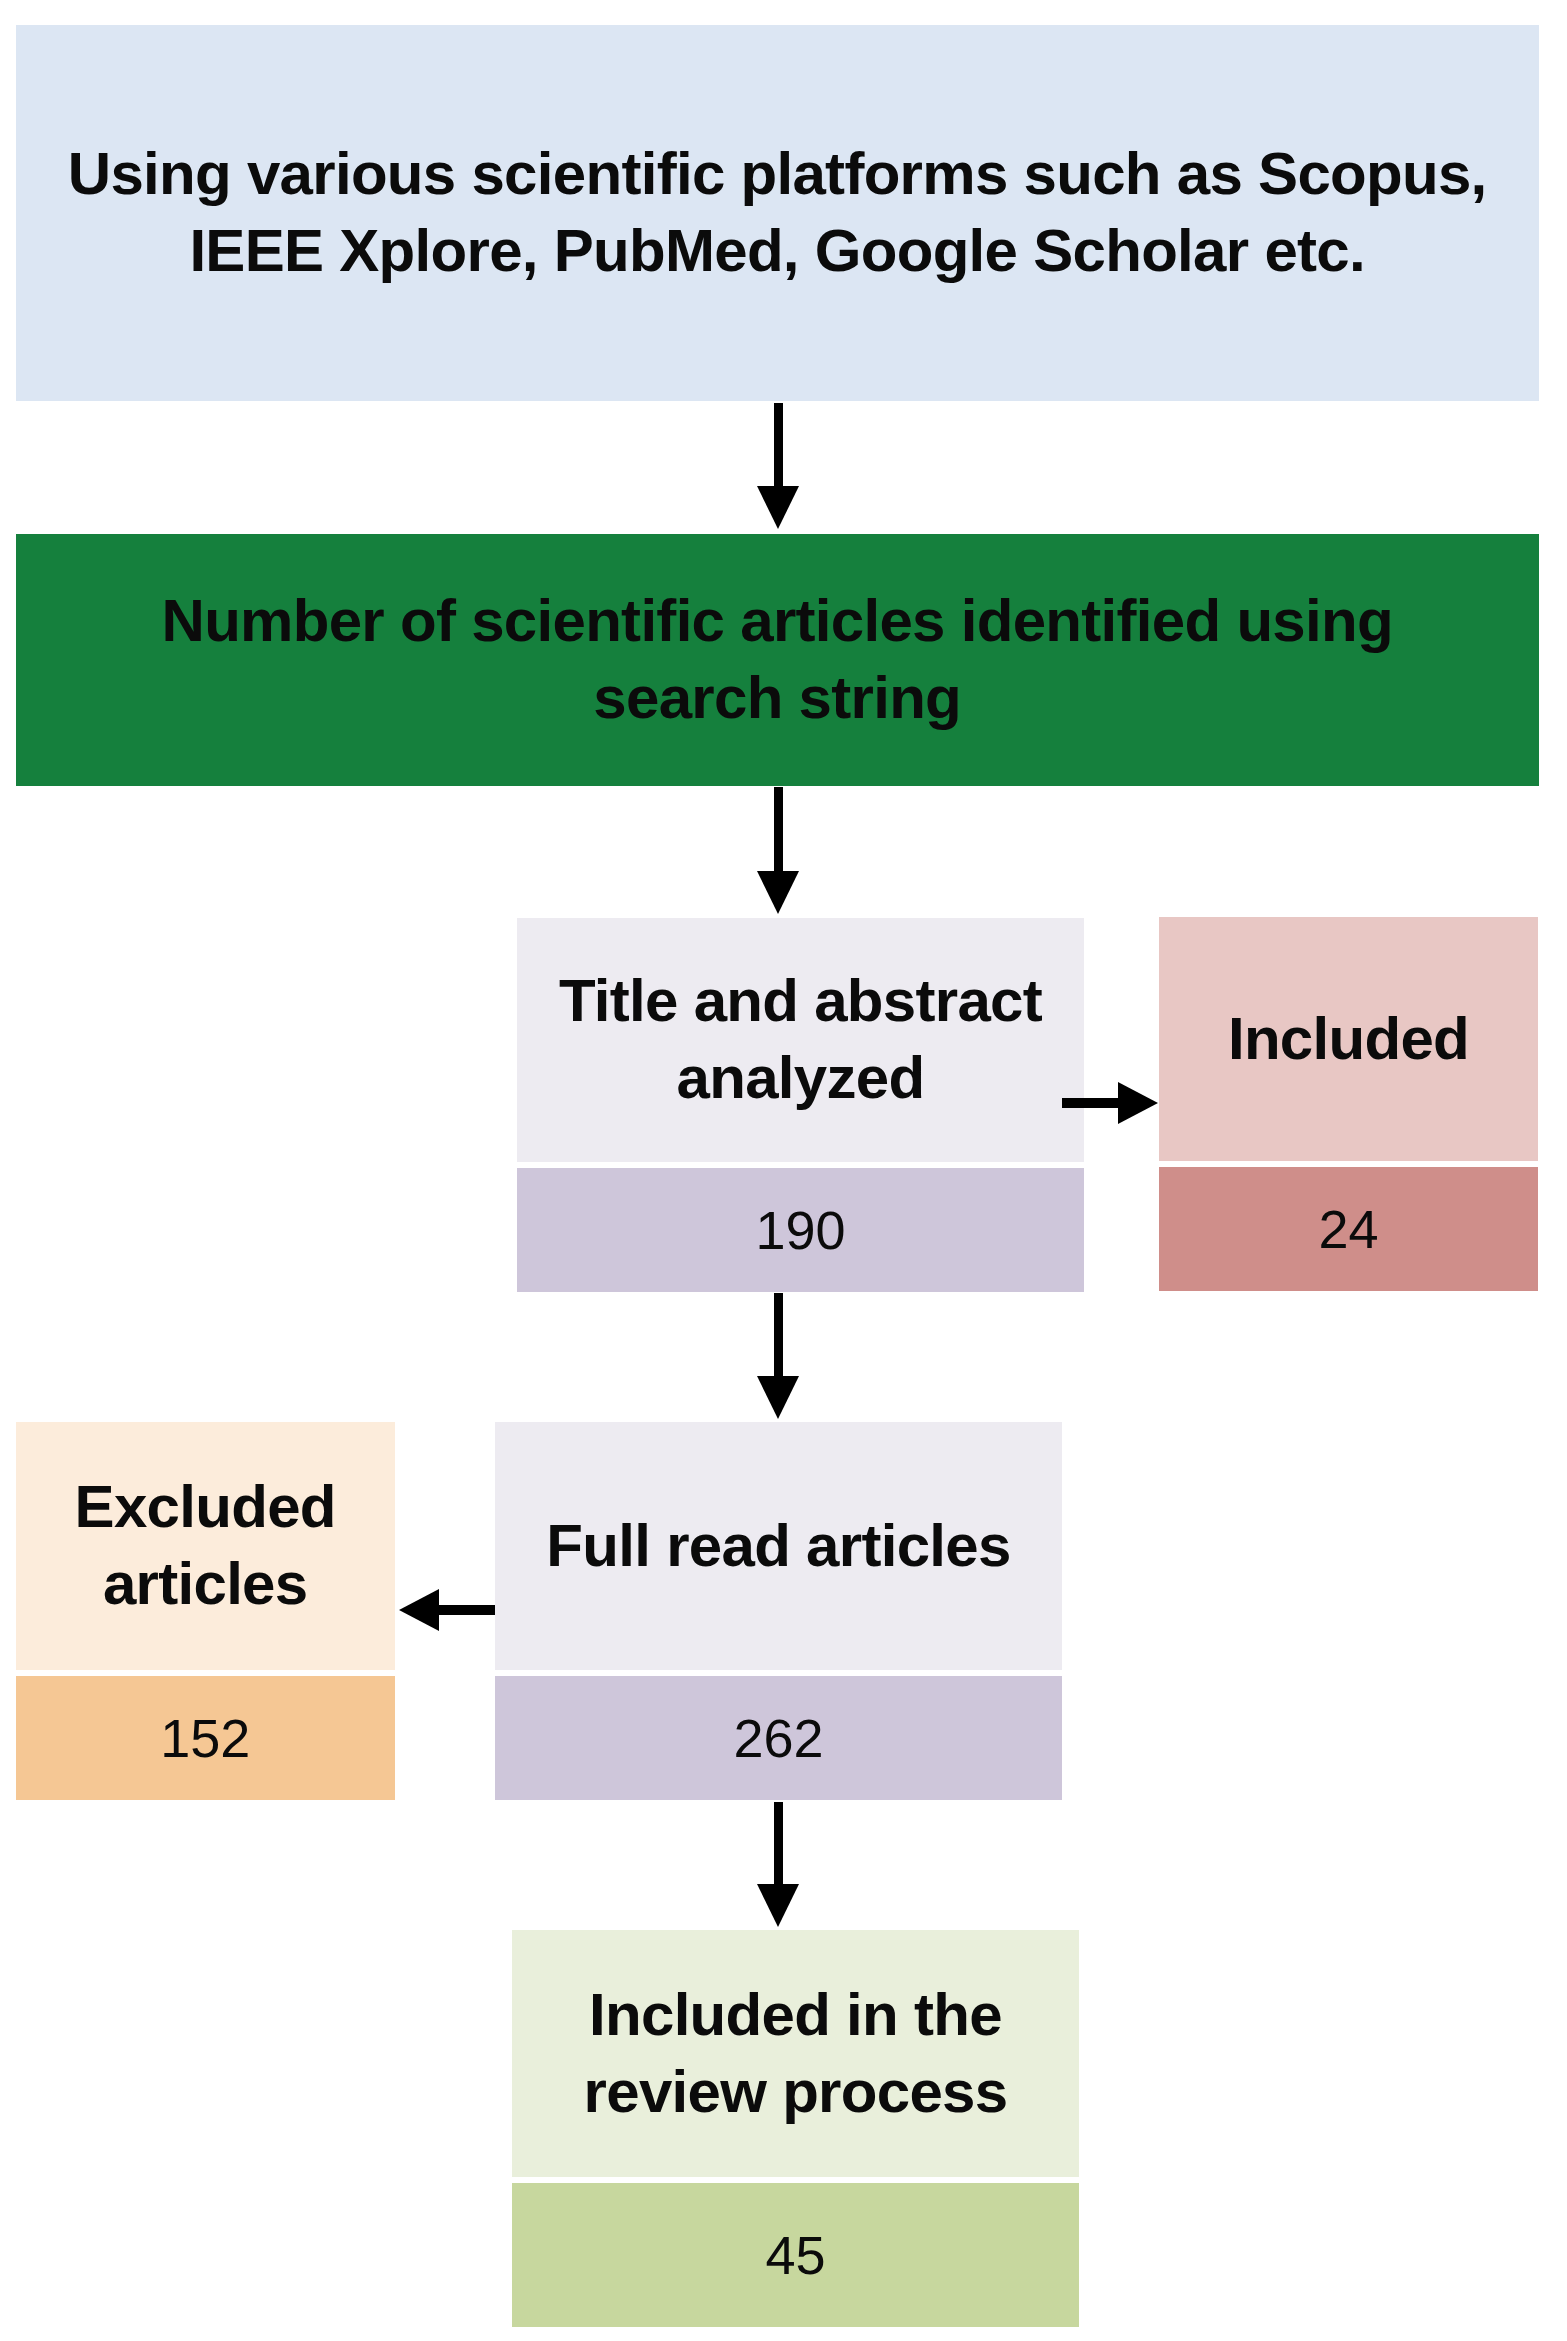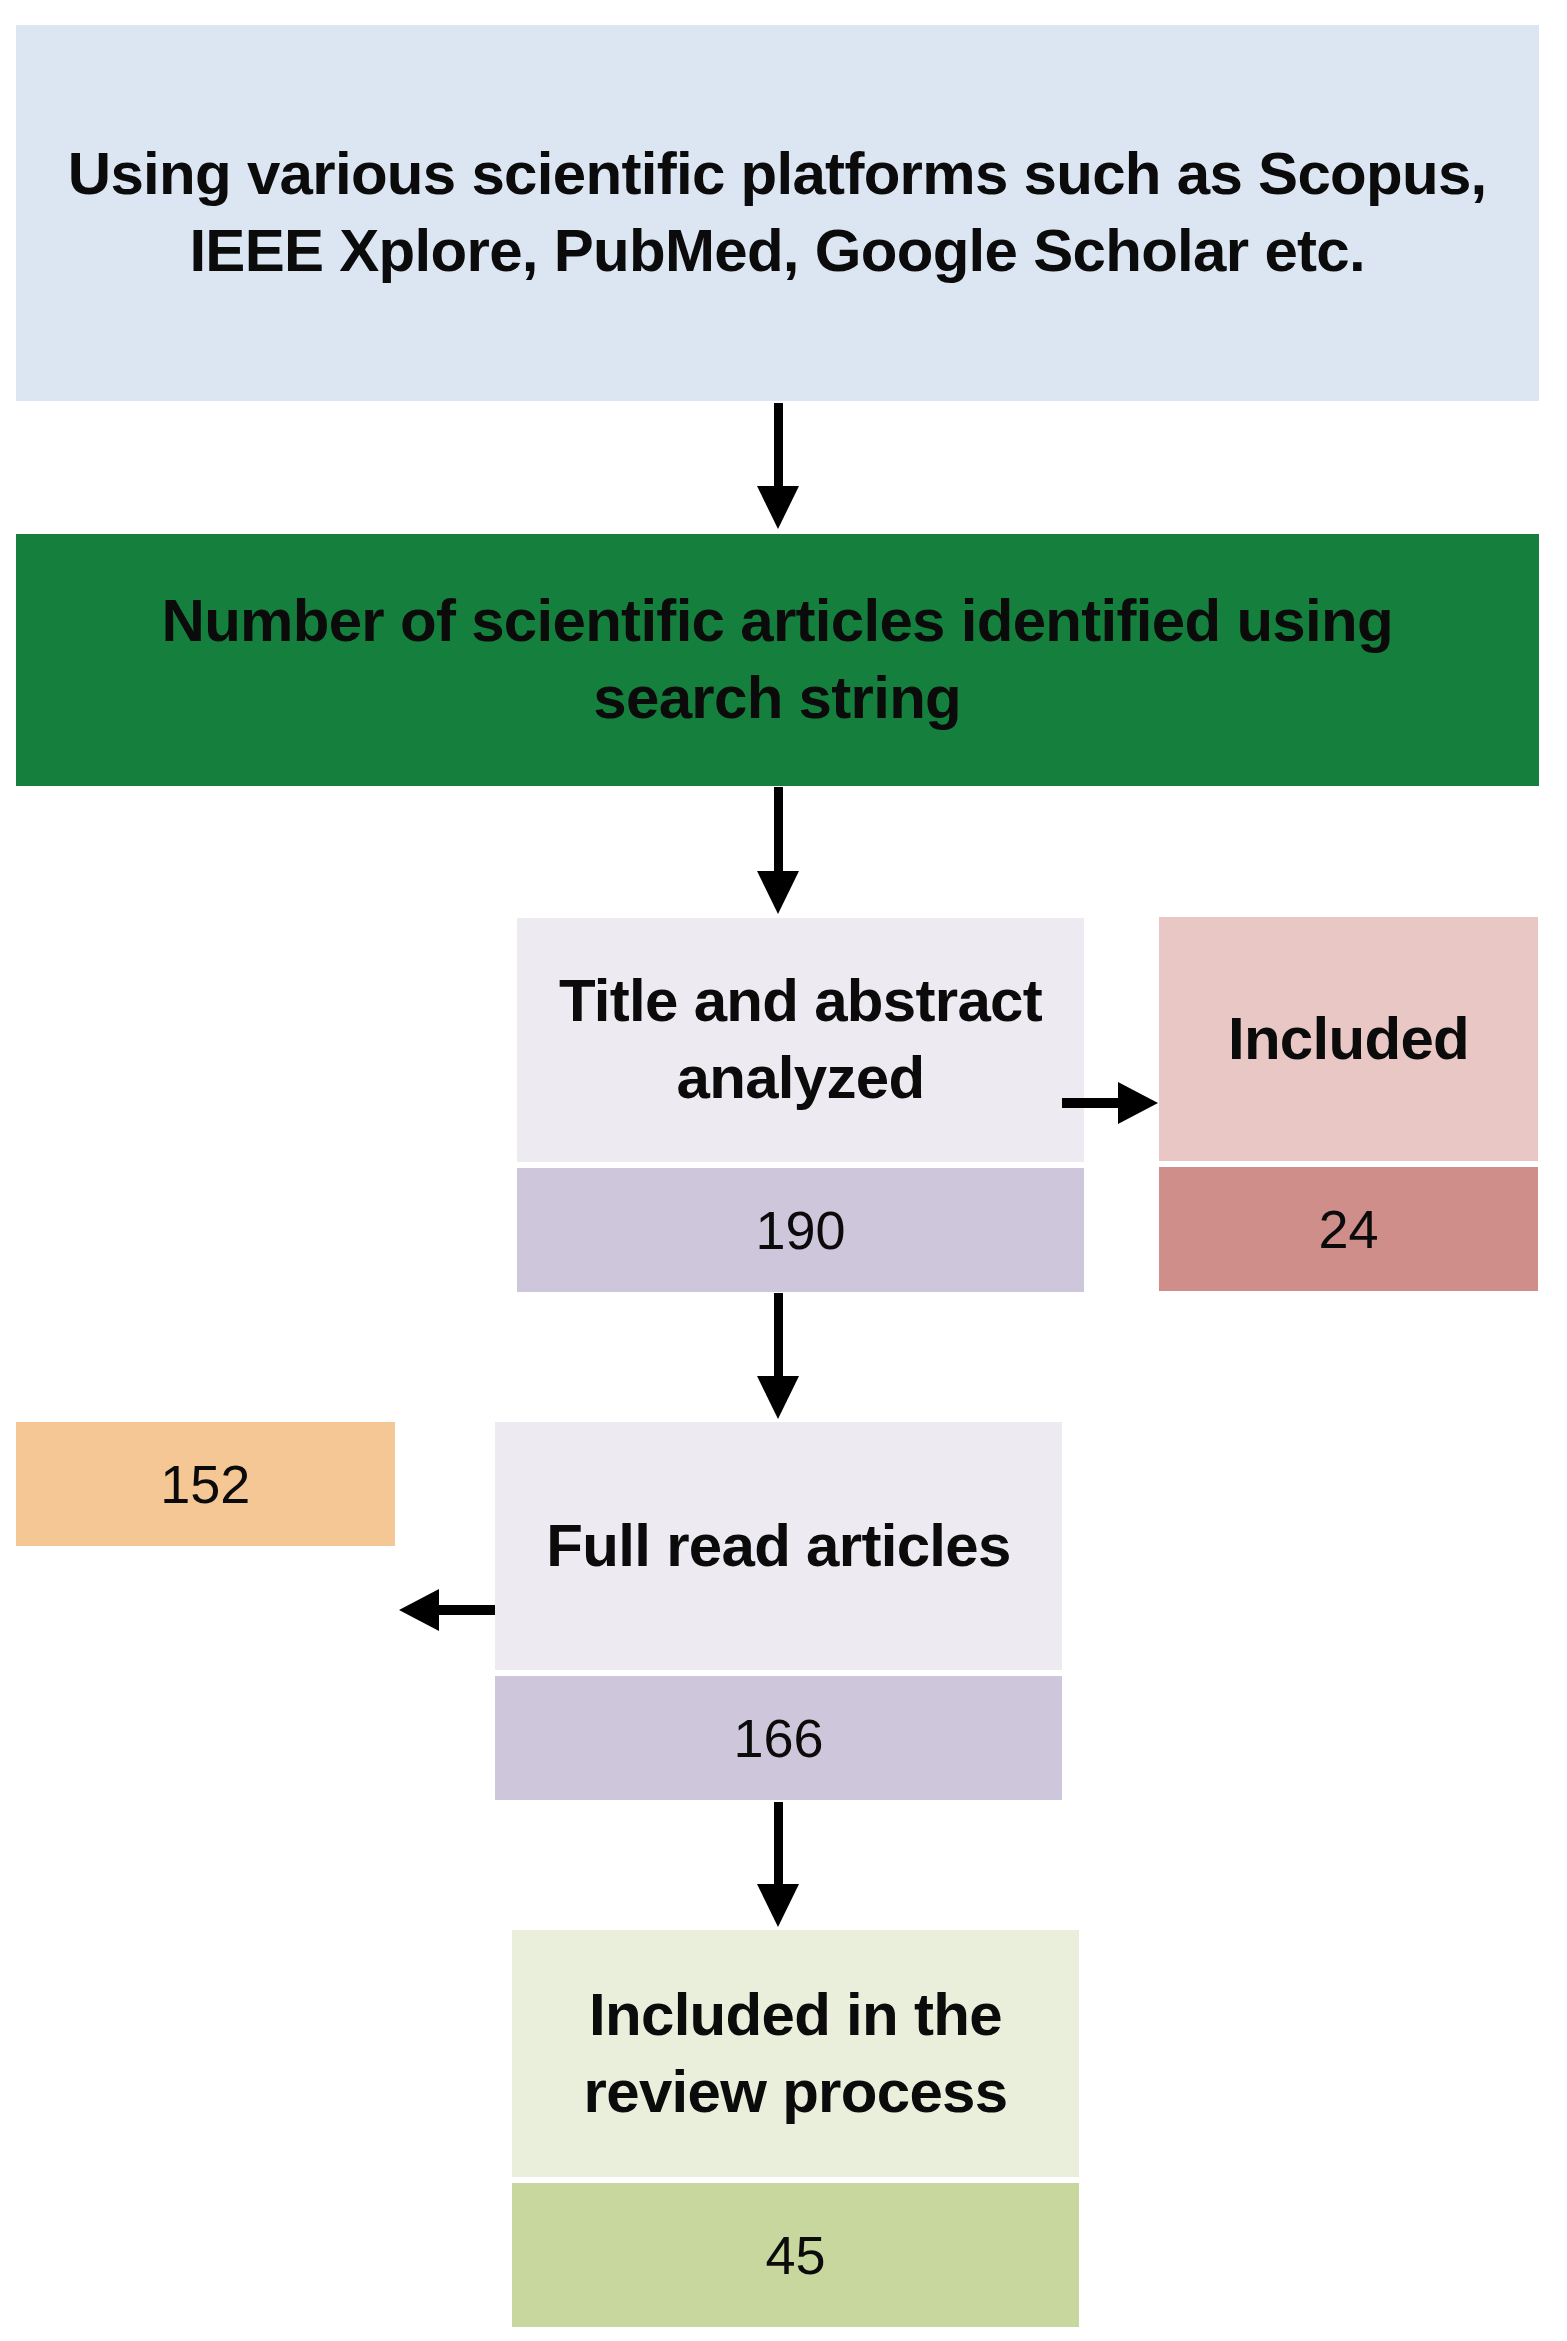--- a/index.html
+++ b/index.html
@@ -148,30 +148,34 @@
   <div class="arrow-v" style="left:757px; top:1293px; height:126px;">
     <div class="stem"></div>
     <div class="head"></div>
   </div>
 
   <div class="stack" style="left:495px; top:1422px; width:567px;">
     <div class="sect" style="height: 248px; background-color: rgb(237, 235, 241);">
       <div class="label">Full read articles</div>
     </div>
     <div class="sect" style="height: 124px; background-color: rgb(206, 198, 218);">
-      <div class="value">166</div>
+      <div class="value">262</div>
     </div>
   </div>
 
   <div class="arrow-h" style="left:399px; top:1589px; width:96px;">
     <div class="head-left"></div>
     <div class="stem"></div>
   </div>
 
   <div class="stack" style="left:15.7px; top:1422px; width:379px;">
+    <div class="sect" style="height: 248px; background-color: rgb(252, 236, 219);">
+      <div class="label">Excluded
+articles</div>
+    </div>
     <div class="sect" style="height: 124px; background-color: rgb(245, 199, 148);">
       <div class="value">152</div>
     </div>
   </div>
 
   <div class="arrow-v" style="left:757px; top:1802px; height:125px;">
     <div class="stem"></div>
     <div class="head"></div>
   </div>
 

